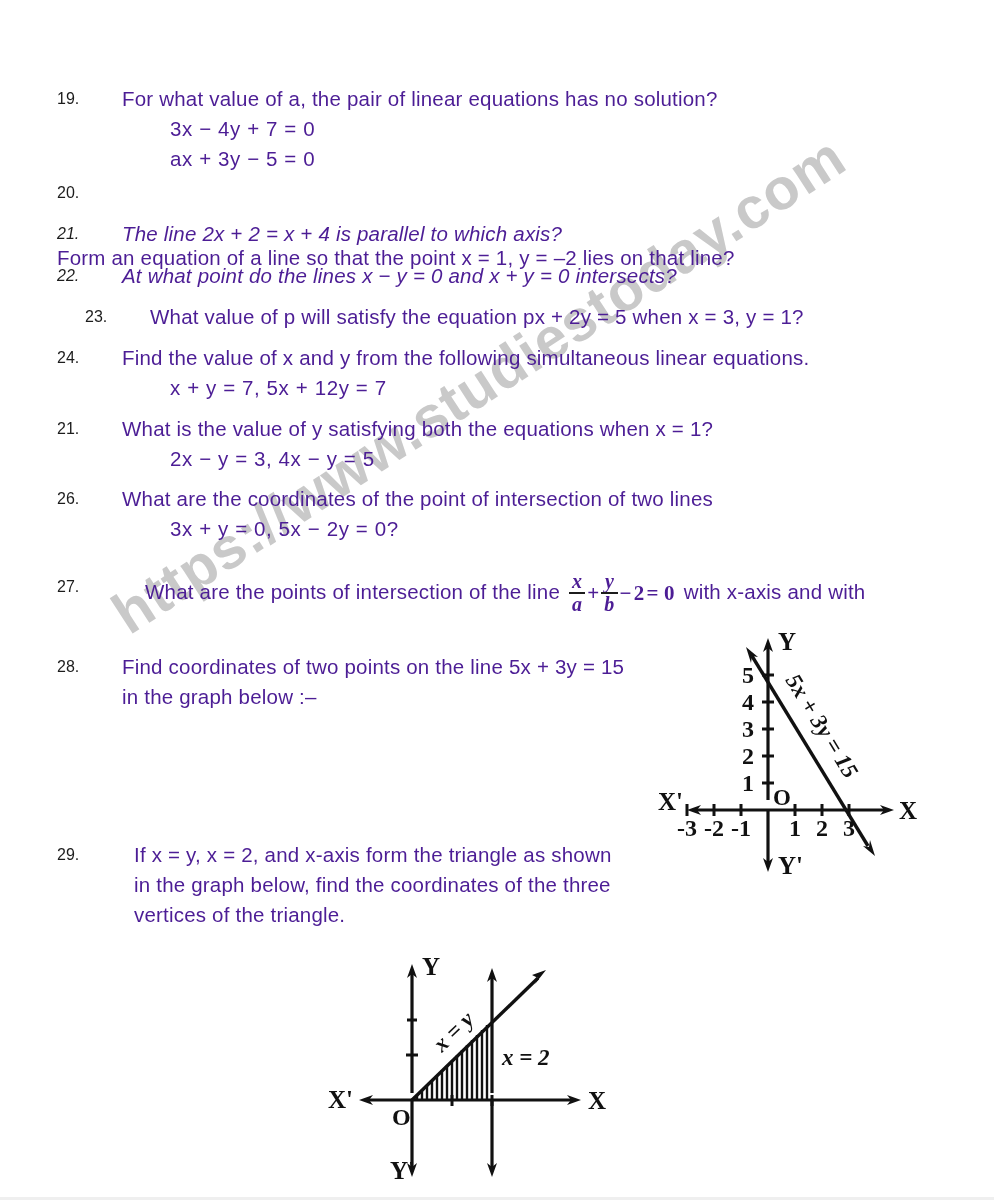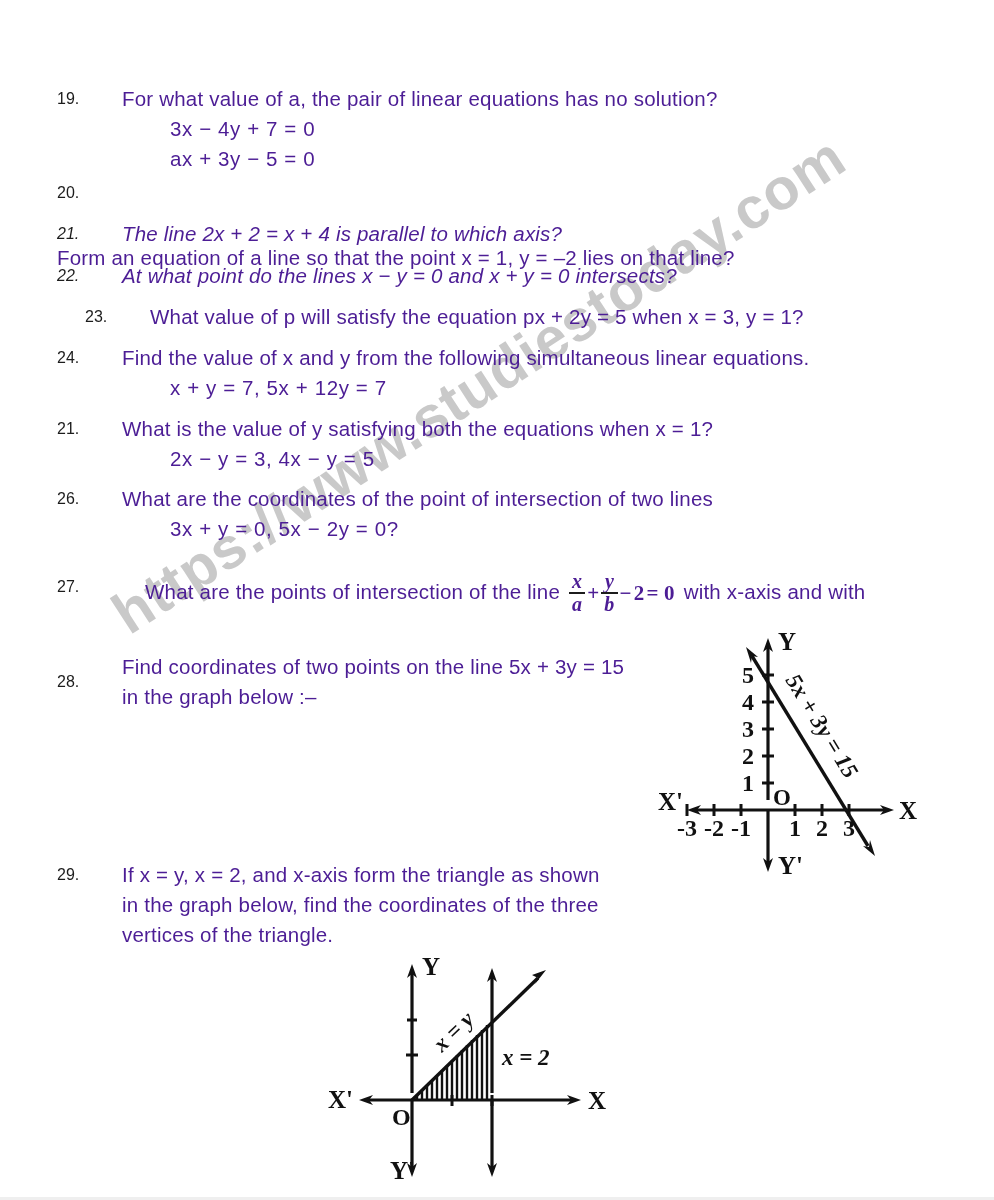--- a/index.html
+++ b/index.html
@@ -230,29 +230,29 @@
           </span>
           <span class="fr-op">−</span>
           <span class="fr-op">2</span>
           <span class="fr-op">= 0</span>
         </span>
         <span>with x-axis and with</span>
       </span>
     </div>
   </div>
 
-  <div class="q" style="left:57px; top:652px; width:640px;align-items:center;">
+  <div class="q" style="left:57px; top:652px; width:640px;">
     <div class="q-num">28.</div>
     <div class="q-body">
       <span class="ln">Find coordinates of two points on the line 5x + 3y = 15</span>
       <span class="ln">in the graph below :–</span>
     </div>
   </div>
 
-  <div class="q" style="left:57px; top:860px; width:680px;">
+  <div class="q" style="left:57px; top:840px; width:680px;gap:12px;">
     <div class="q-num">29.</div>
     <div class="q-body">
       <span class="ln">If x = y, x = 2, and x-axis form the triangle as shown</span>
       <span class="ln">in the graph below, find the coordinates of the three</span>
       <span class="ln">vertices of the triangle.</span>
     </div>
   </div>
 
   <div class="graph" style="left:660px; top:620px;">
     <svg width="290" height="265" viewBox="0 0 290 265">

